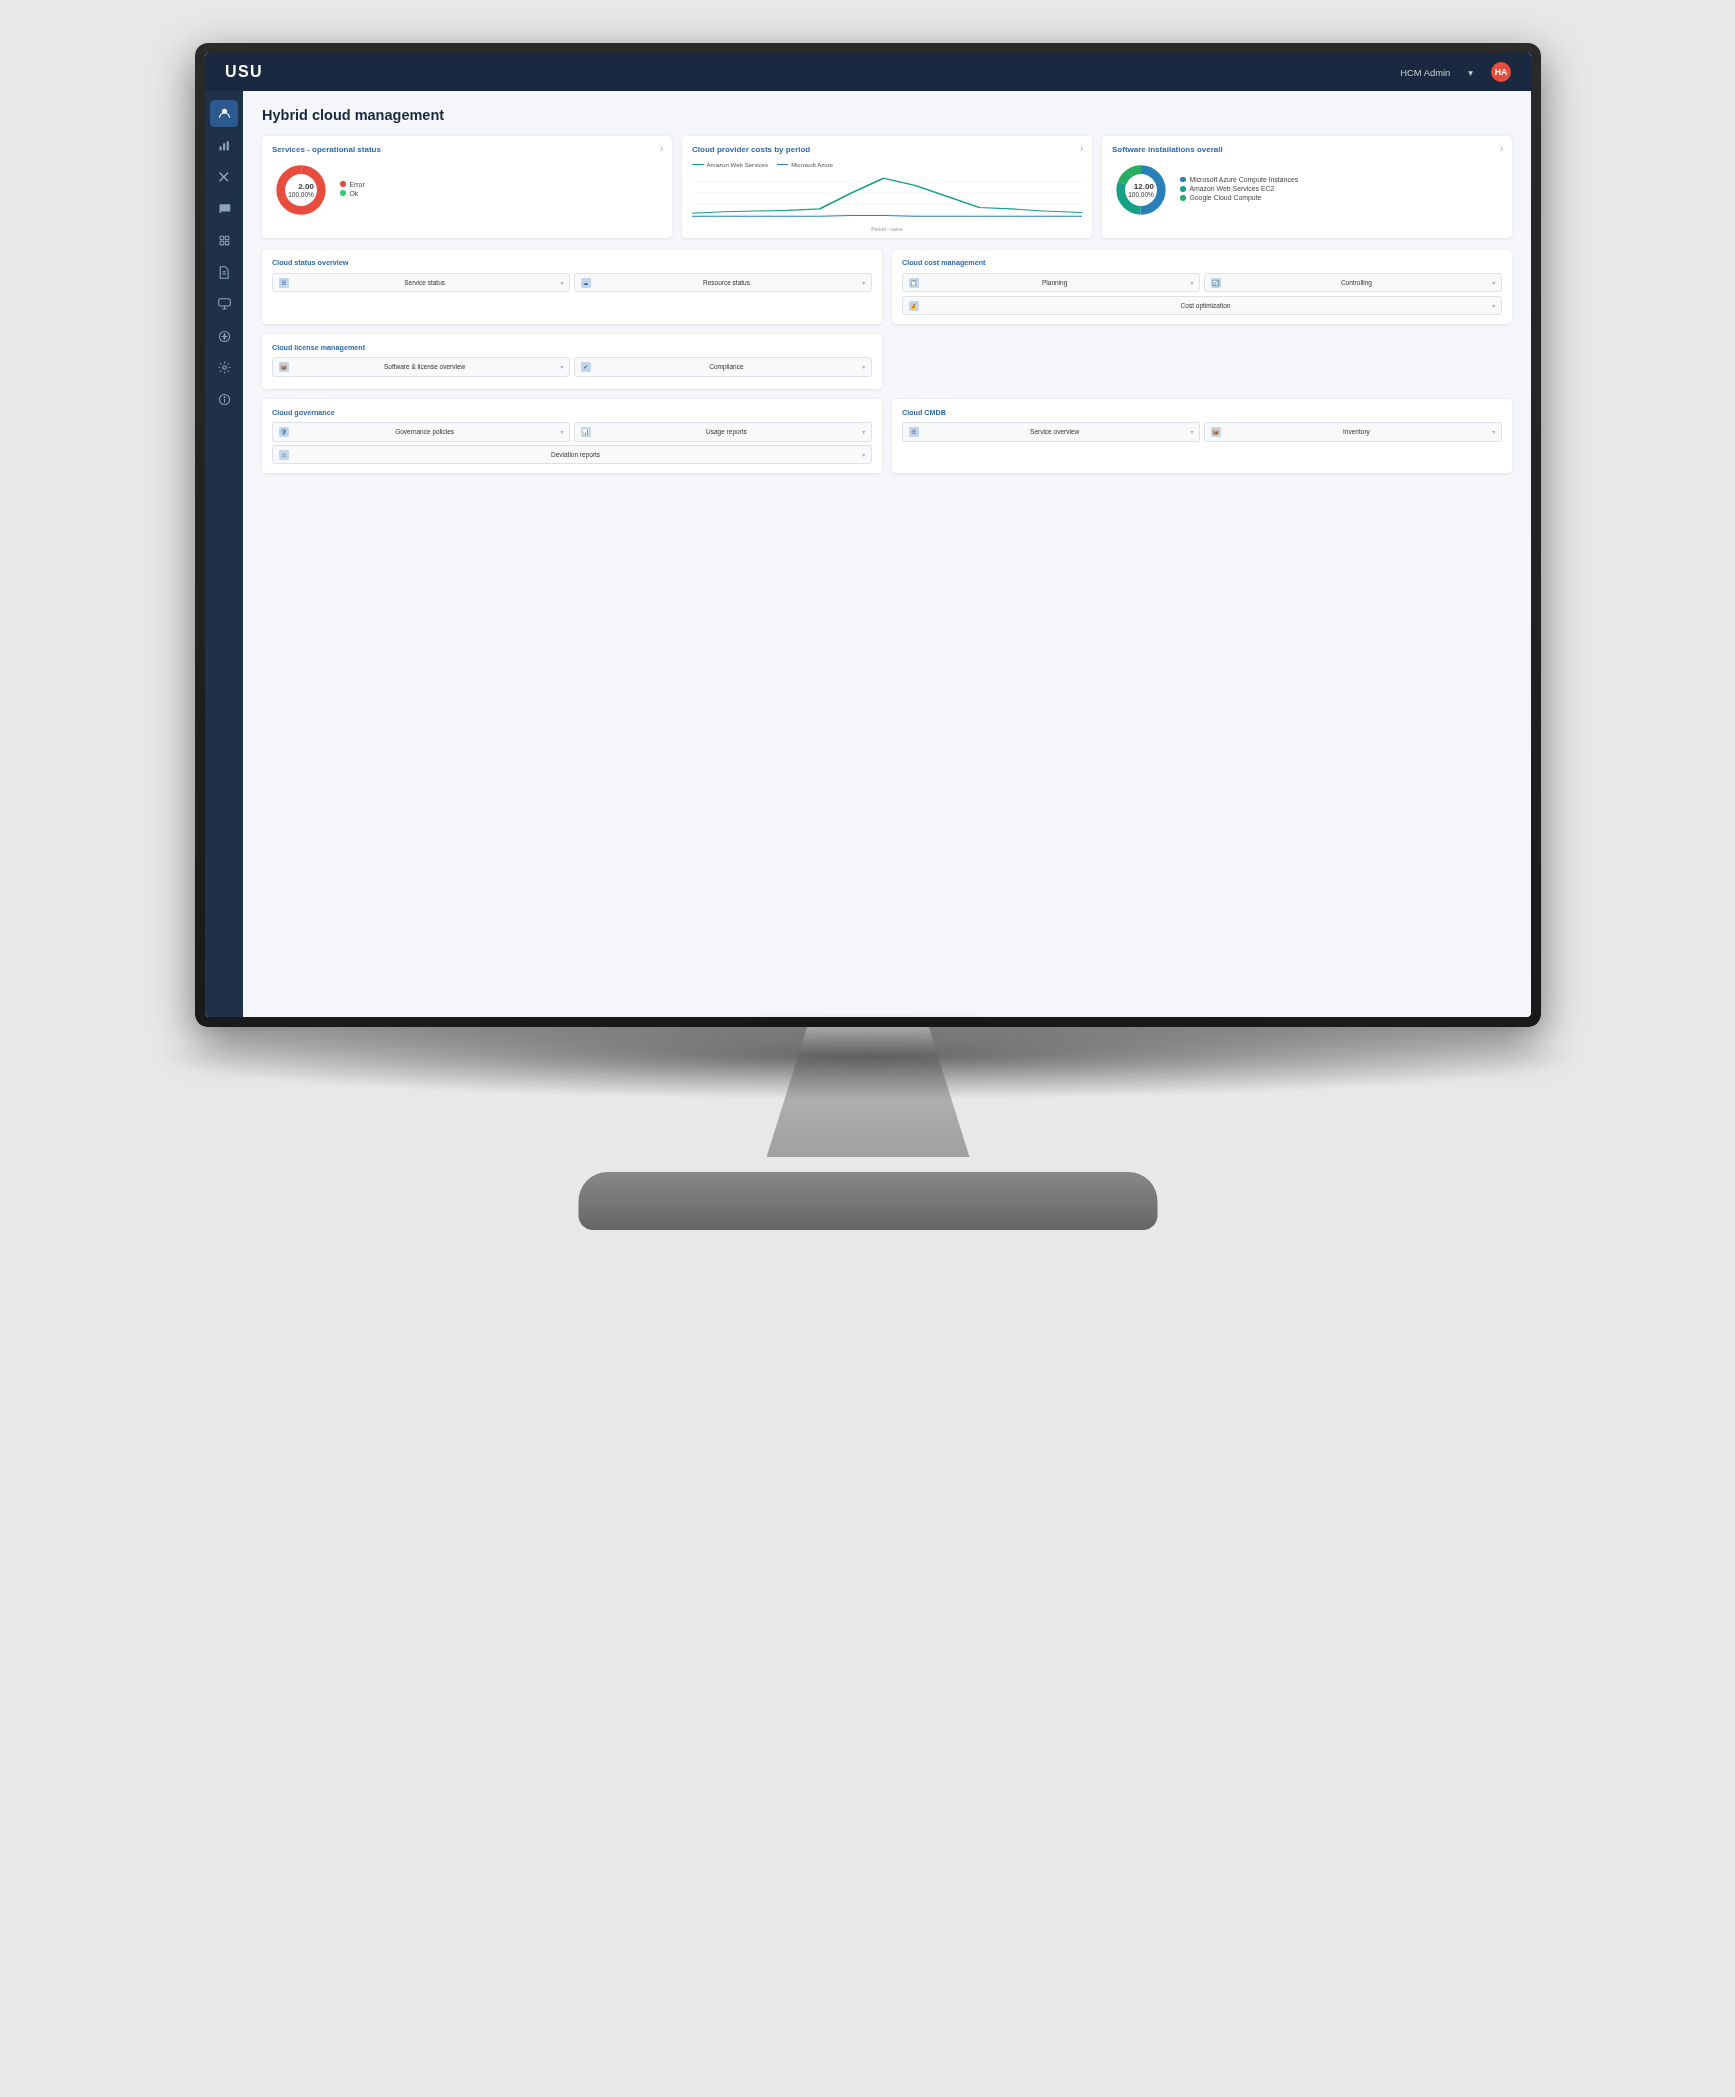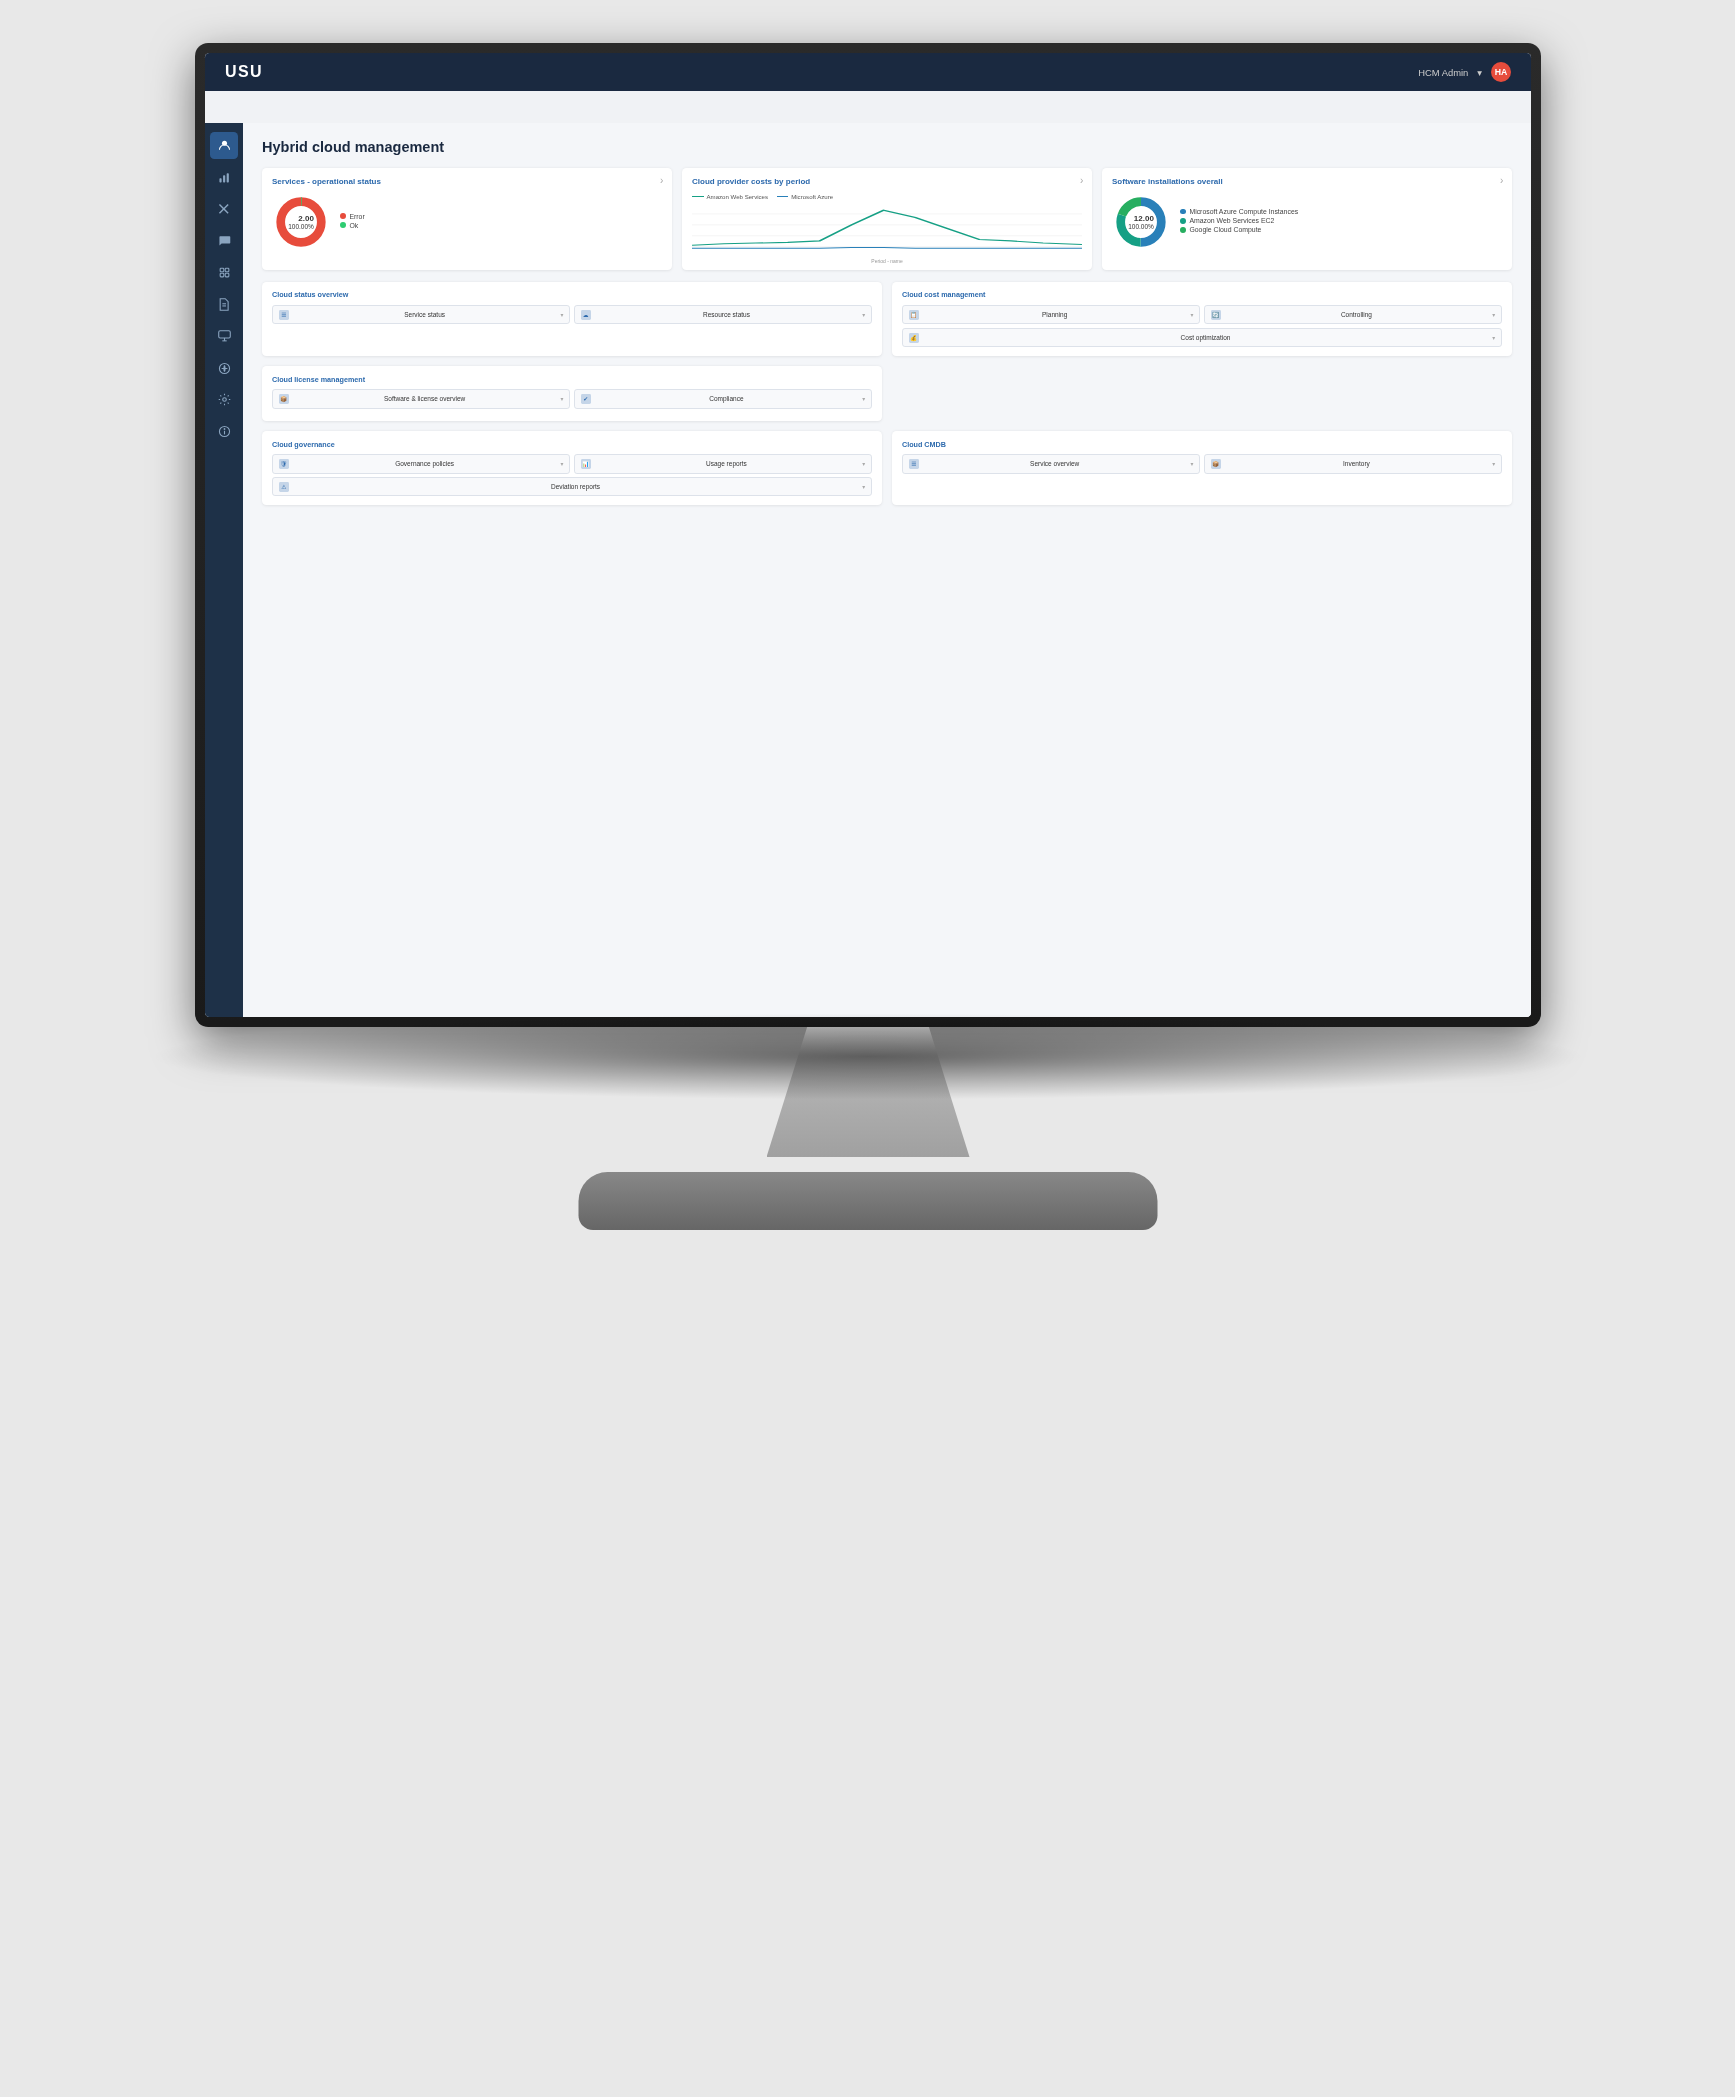--- a/index.html
+++ b/index.html
@@ -100,21 +100,21 @@
     .app-logo {
       color: white;
       font-size: 16px;
       font-weight: bold;
       letter-spacing: 1.4px;
     }
 
     .header-right {
       display: flex;
       align-items: center;
-      gap: 9px;
+      gap: 18px;
       color: #ccc;
       font-size: 9.4px;
     }
 
     .header-avatar {
       width: 20px;
       height: 20px;
       background: #e74c3c;
       border-radius: 50%;
       display: flex;
@@ -123,21 +123,20 @@
       color: white;
       font-size: 8.7px;
       font-weight: bold;
     }
 
     
     .app-body {
       display: flex;
       flex: 1;
       overflow: hidden;
-      margin-top: 32px;
     }
 
     
     .sidebar {
       width: 38px;
       background: #1e3148;
       display: flex;
       flex-direction: column;
       align-items: center;
       padding: 8.7px 0;

